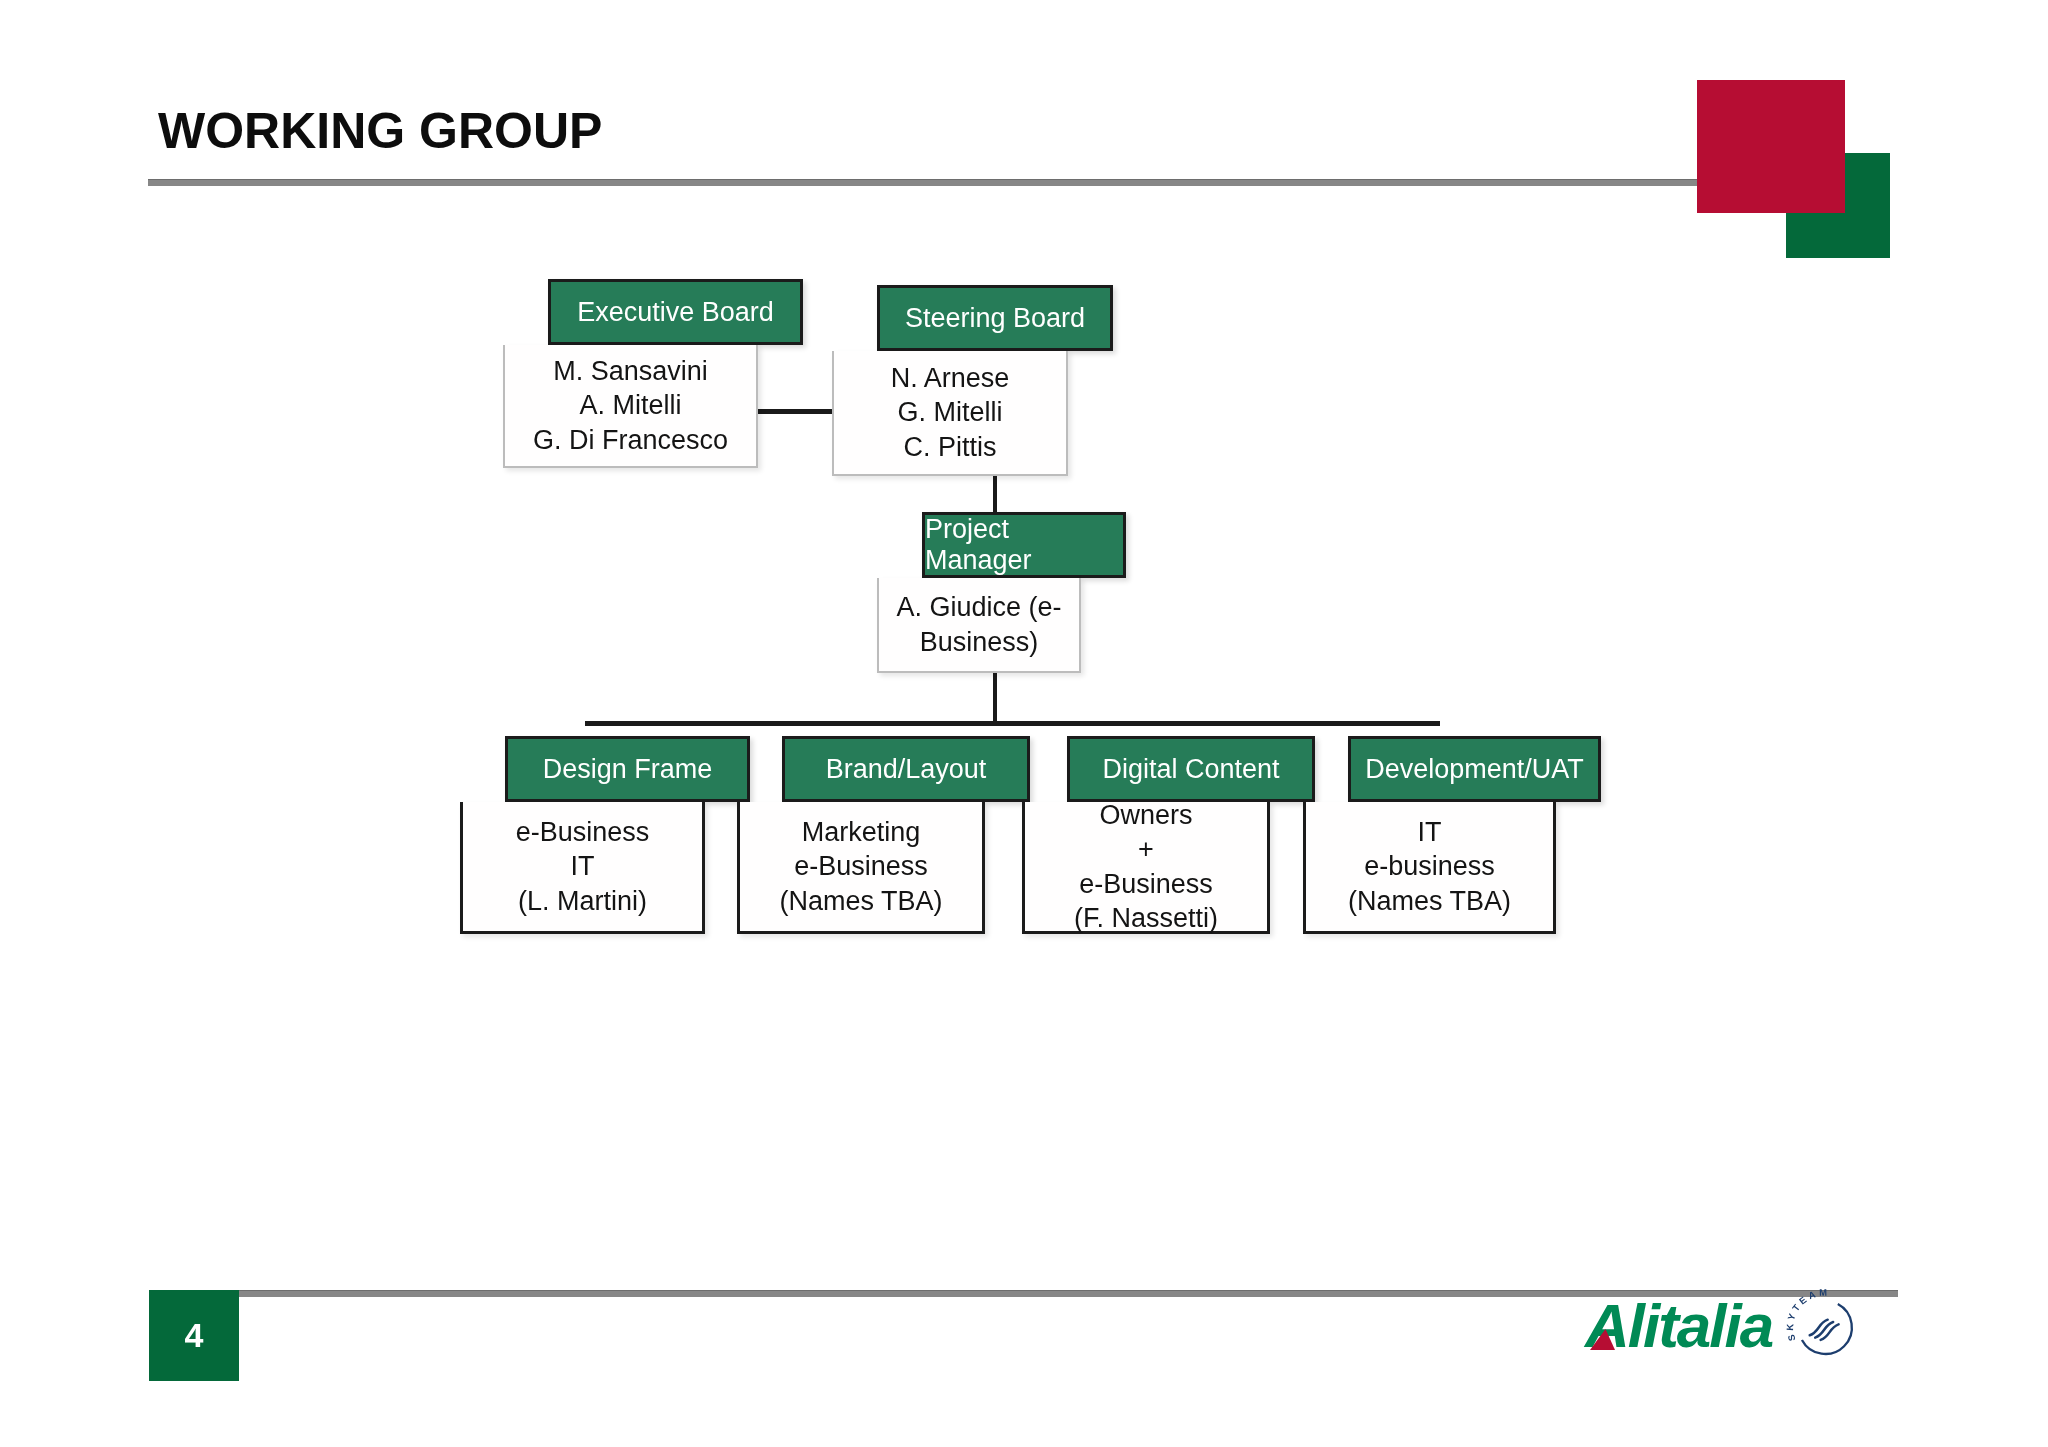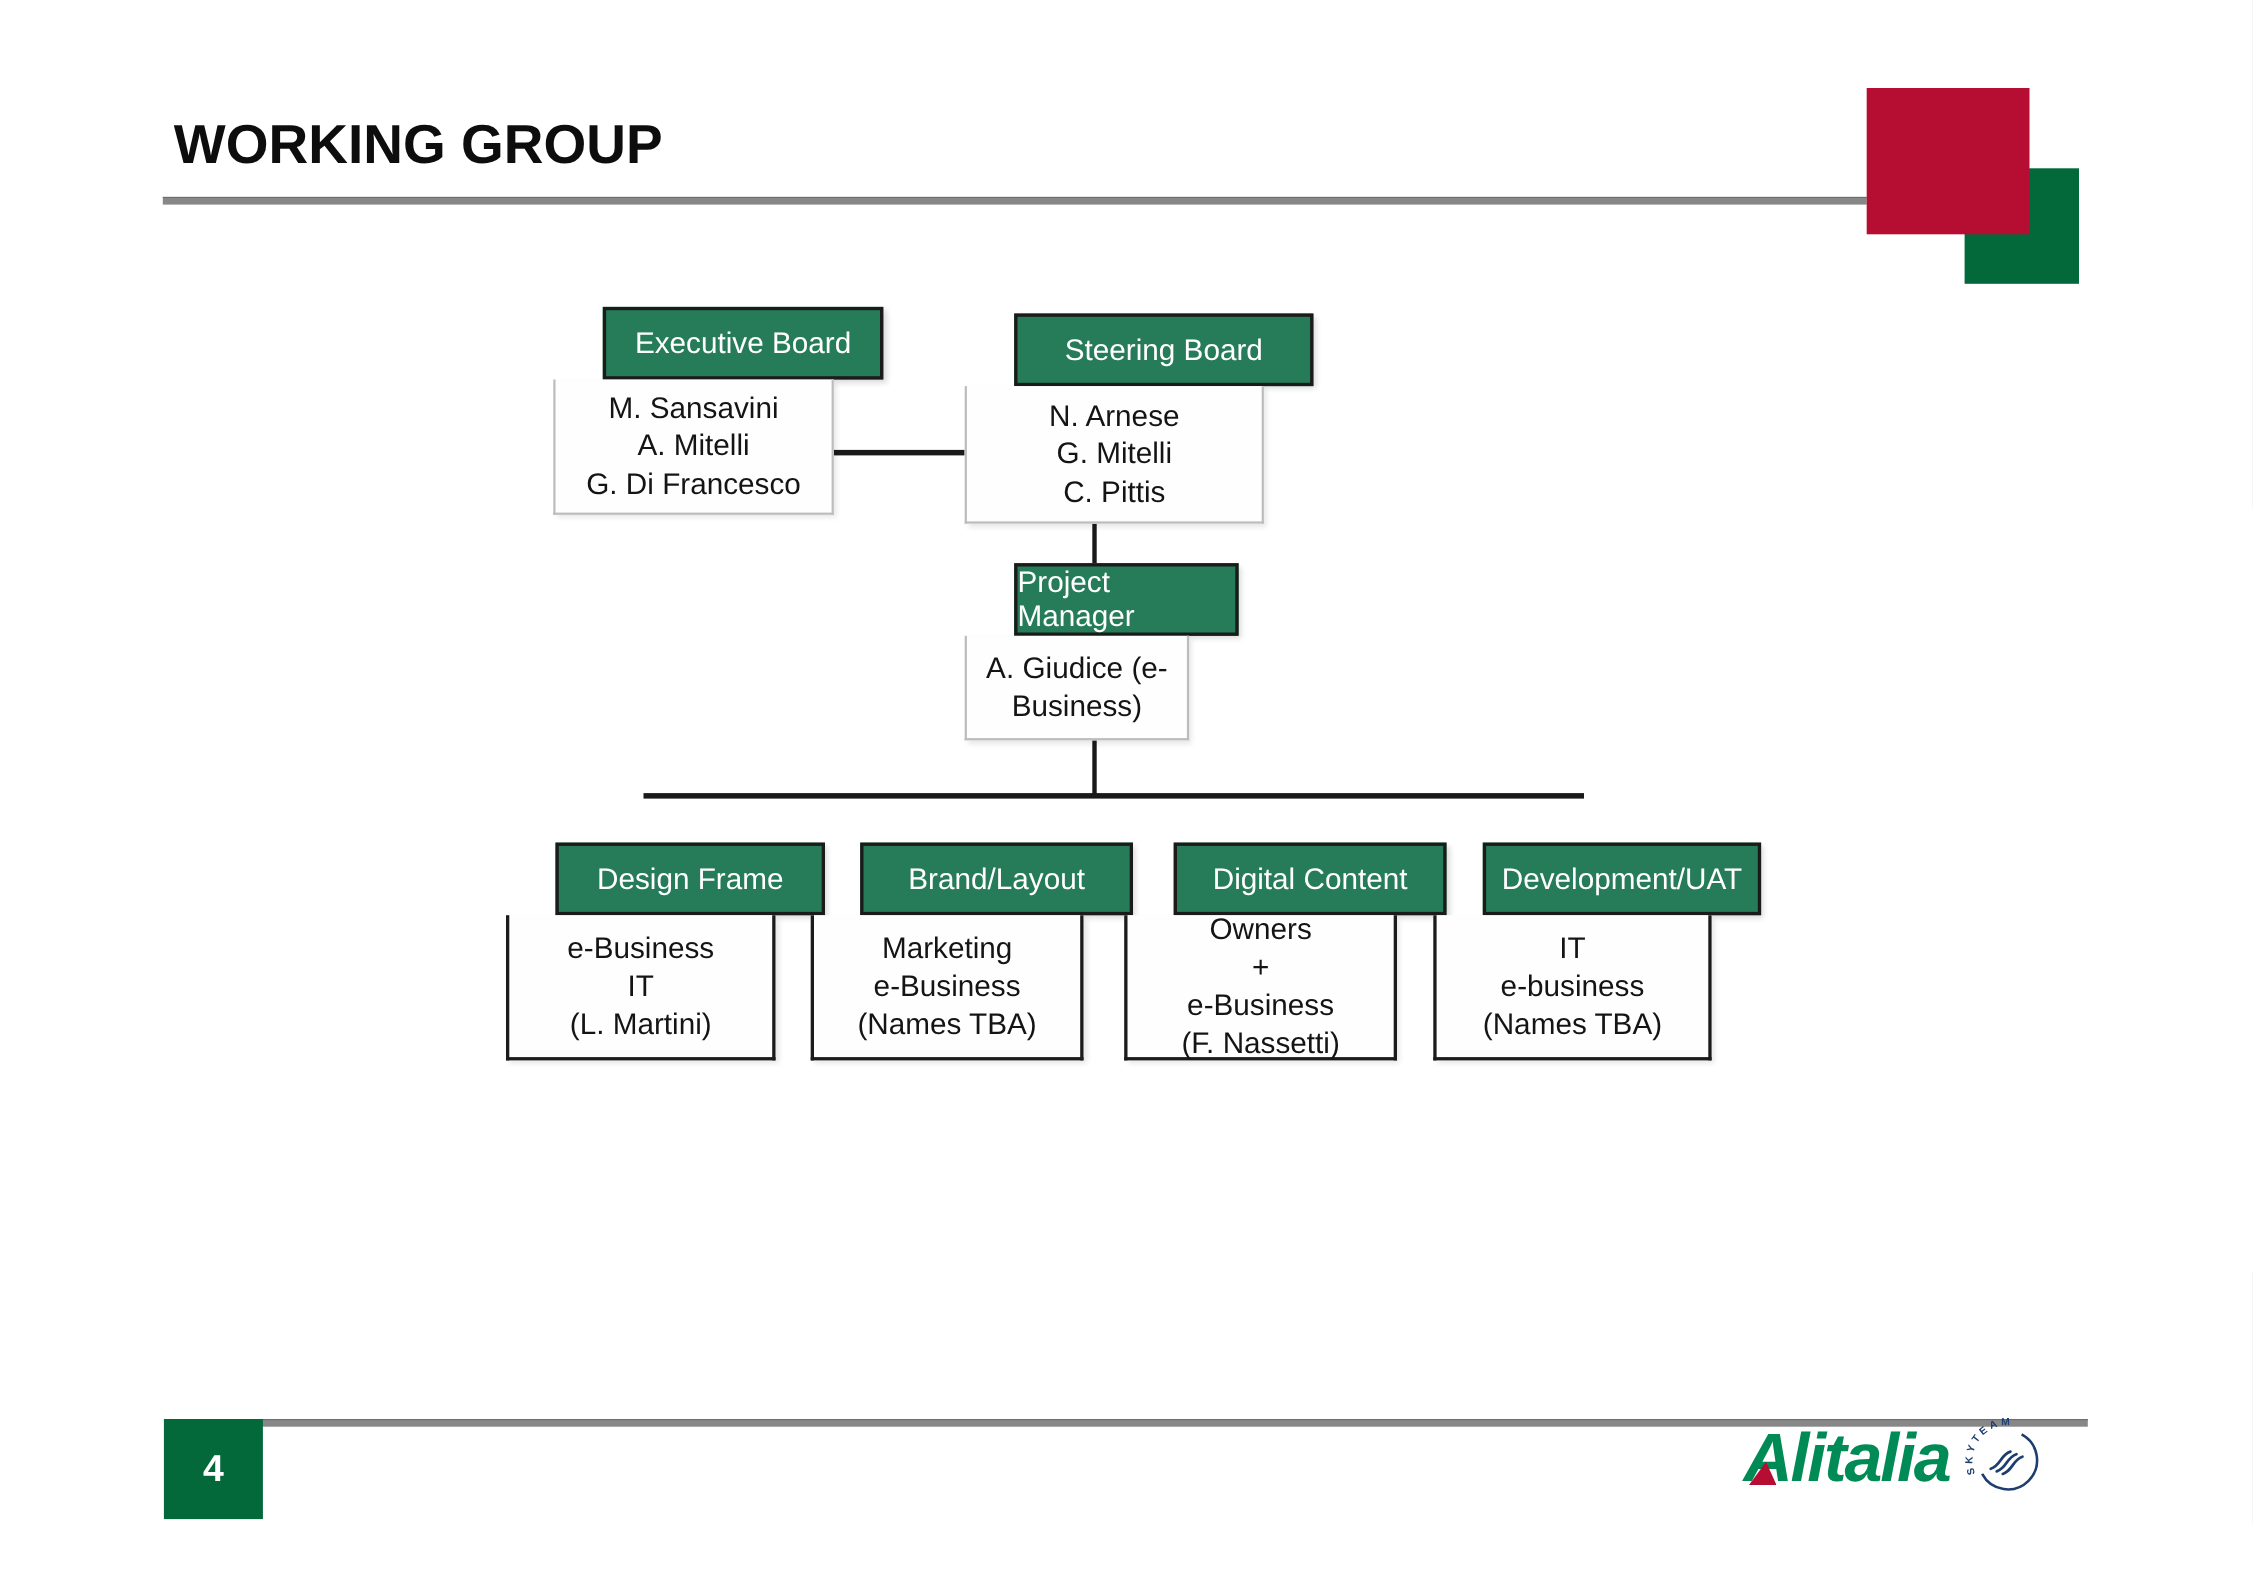--- a/index.html
+++ b/index.html
@@ -65,28 +65,28 @@
     font-size:27px;line-height:1.26;color:#141414;
     white-space:pre-line;
     box-shadow:3px 3px 5px rgba(0,0,0,0.10);
   }
   .tier-top .node-body{border:2px solid #bcbcbc;border-top:none;}
   .tier-team .node-body{border:3px solid #1b1b1b;border-top:none;}
 
   .n-exec     {left:503px;top:279px;width:255px;}
   .n-exec     .node-header{height:66px;}
   .n-exec     .node-body{height:123px;}
-  .n-steering {left:877px;top:285px;width:272px;}
+  .n-steering {left:832px;top:285px;width:236px;}
   .n-steering .node-header{height:66px;}
   .n-steering .node-body{height:125px;}
   .n-pm       {left:877px;top:512px;width:204px;}
   .n-pm       .node-header{height:66px;}
   .n-pm       .node-body{height:95px;}
 
-  .tier-team  {top:766px;border-radius:19px;}
+  .tier-team  {top:736px;border-radius:19px;}
   .tier-team .node-header{height:66px;}
   .tier-team .node-body{height:132px;}
   .n-design {left:460px; width:245px;}
   .n-brand  {left:737px; width:248px;}
   .n-digital{left:1022px;width:248px;}
   .n-dev    {left:1303px;width:253px;}
 
   
   .connector{position:absolute;background:var(--connector-black);z-index:1;}
   .c-exec-steering{left:758px;top:409px;width:119px;height:5px;}

